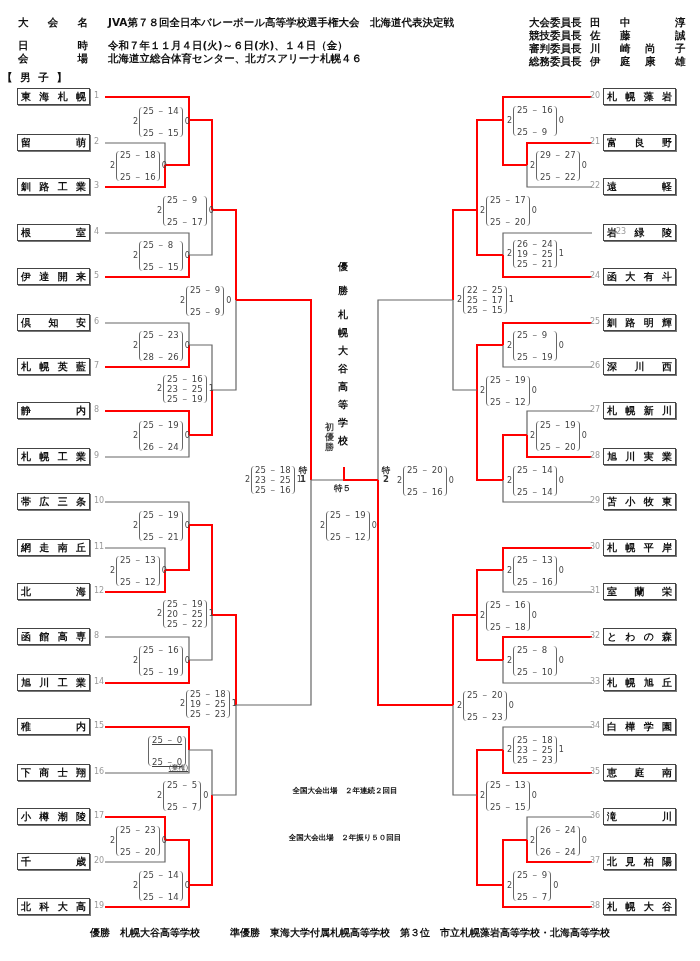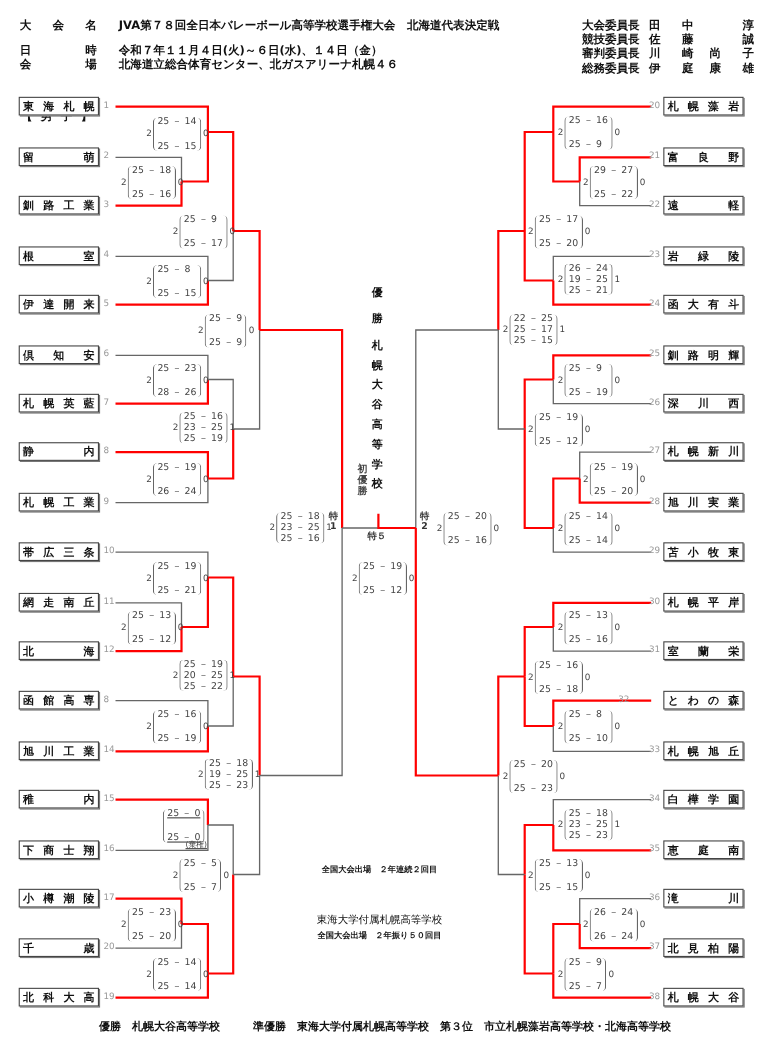--- a/index.html
+++ b/index.html
@@ -66,21 +66,21 @@
       <div class="hdr" style="left: 620px; top: 42px;">崎</div>
       <div class="hdr" style="left: 645px; top: 42px;">尚</div>
       <div class="hdr" style="left: 675px; top: 42px;">子</div>
       <div class="hdr" style="left: 529px; top: 55px;">総務委員長</div>
       <div class="hdr" style="left: 590px; top: 55px;">伊</div>
       <div class="hdr" style="left: 620px; top: 55px;">庭</div>
       <div class="hdr" style="left: 645px; top: 55px;">康</div>
       <div class="hdr" style="left: 675px; top: 55px;">雄</div>
     </div>
 
-  <div class="hdr" style="left:19px;top:71px;letter-spacing:2px;margin-top:28px;">【 男 子 】</div>
+  <div class="hdr" style="left:2px;top:71px;letter-spacing:2px;">【 男 子 】</div>
 </div>
 
 <svg id="bracket" width="700" height="961">
     <polyline points="105,143 165,143 165,165" fill="none" stroke="#666666" stroke-width="1.2"></polyline>
     <polyline points="105,187 165,187 165,165" fill="none" stroke="#ff0000" stroke-width="2"></polyline>
     <polyline points="105,97 189,97 189,120" fill="none" stroke="#ff0000" stroke-width="2"></polyline>
     <polyline points="165,165 189,165 189,120" fill="none" stroke="#ff0000" stroke-width="2"></polyline>
     <polyline points="105,233 189,233 189,255" fill="none" stroke="#666666" stroke-width="1.2"></polyline>
     <polyline points="105,277 189,277 189,255" fill="none" stroke="#ff0000" stroke-width="2"></polyline>
     <polyline points="189,120 212,120 212,210" fill="none" stroke="#ff0000" stroke-width="2"></polyline>
@@ -290,21 +290,21 @@
     <div class="team" style="left: 603px; top: 178px;">
       <span>遠</span>
       <span>軽</span>
     </div>
     <div class="num" style="left: 590px; top: 181px;">22</div>
     <div class="team" style="left: 603px; top: 224px;">
       <span>岩</span>
       <span>緑</span>
       <span>陵</span>
     </div>
-    <div class="num" style="left: 590px; top: 227px;">23</div>
+    <div class="num" style="left: 616px; top: 227px;">23</div>
     <div class="team" style="left: 603px; top: 268px;">
       <span>函</span>
       <span>大</span>
       <span>有</span>
       <span>斗</span>
     </div>
     <div class="num" style="left: 590px; top: 271px;">24</div>
     <div class="team" style="left: 603px; top: 314px;">
       <span>釧</span>
       <span>路</span>
@@ -351,21 +351,21 @@
       <span>蘭</span>
       <span>栄</span>
     </div>
     <div class="num" style="left: 590px; top: 586px;">31</div>
     <div class="team" style="left: 603px; top: 628px;">
       <span>と</span>
       <span>わ</span>
       <span>の</span>
       <span>森</span>
     </div>
-    <div class="num" style="left: 562px; top: 631px;">32</div>
+    <div class="num" style="left: 590px; top: 631px;">32</div>
     <div class="team" style="left: 603px; top: 674px;">
       <span>札</span>
       <span>幌</span>
       <span>旭</span>
       <span>丘</span>
     </div>
     <div class="num" style="left: 590px; top: 677px;">33</div>
     <div class="team" style="left: 603px; top: 718px;">
       <span>白</span>
       <span>樺</span>
@@ -805,17 +805,16 @@
 <div class="tok" style="left:380px;top:466px;width:12px;">
   <div>特</div>
   <div>2</div>
 </div>
 <div class="tok" style="left:334px;top:484px;">特５</div>
 
 <div class="note" style="left:230px;top:783px;">
   <div class="n2">全国大会出場　２年連続２回目</div>
 </div>
 <div class="note" style="left:230px;top:830px;">
-  <div class="n1">東海大学付属札幌高等学校</div>
   <div class="n2">全国大会出場　２年振り５０回目</div>
 </div>
 
 <div class="footer">優勝　札幌大谷高等学校　　　準優勝　東海大学付属札幌高等学校　第３位　市立札幌藻岩高等学校・北海高等学校</div>
 
 </body></html>

